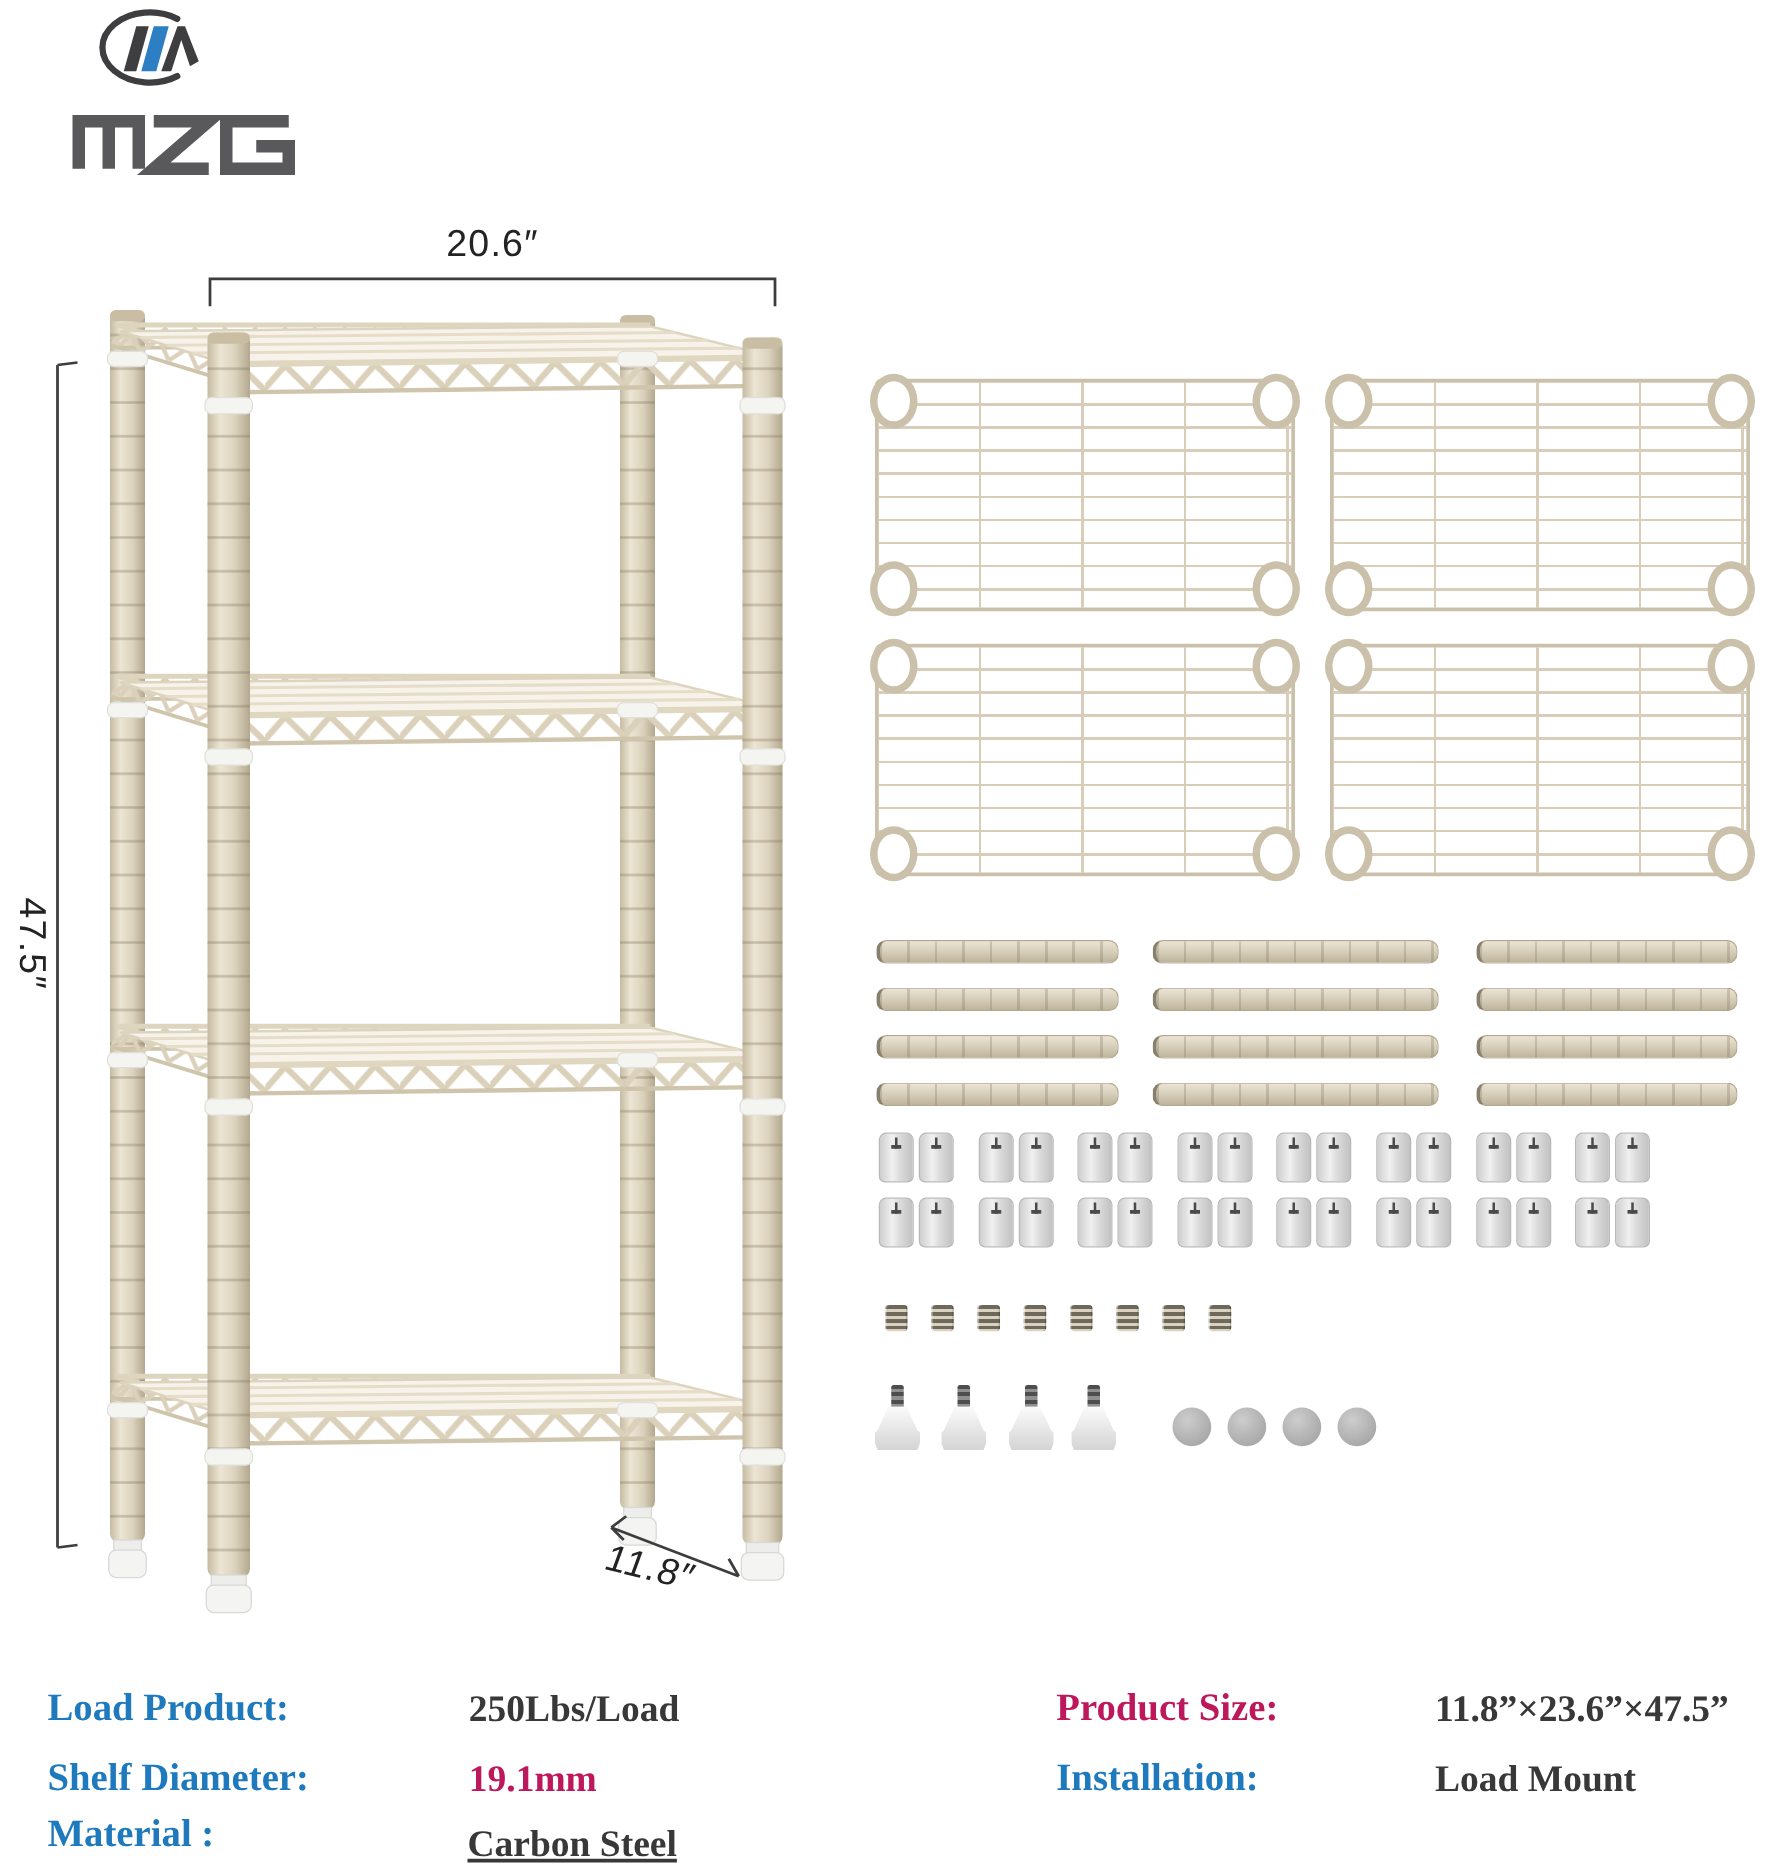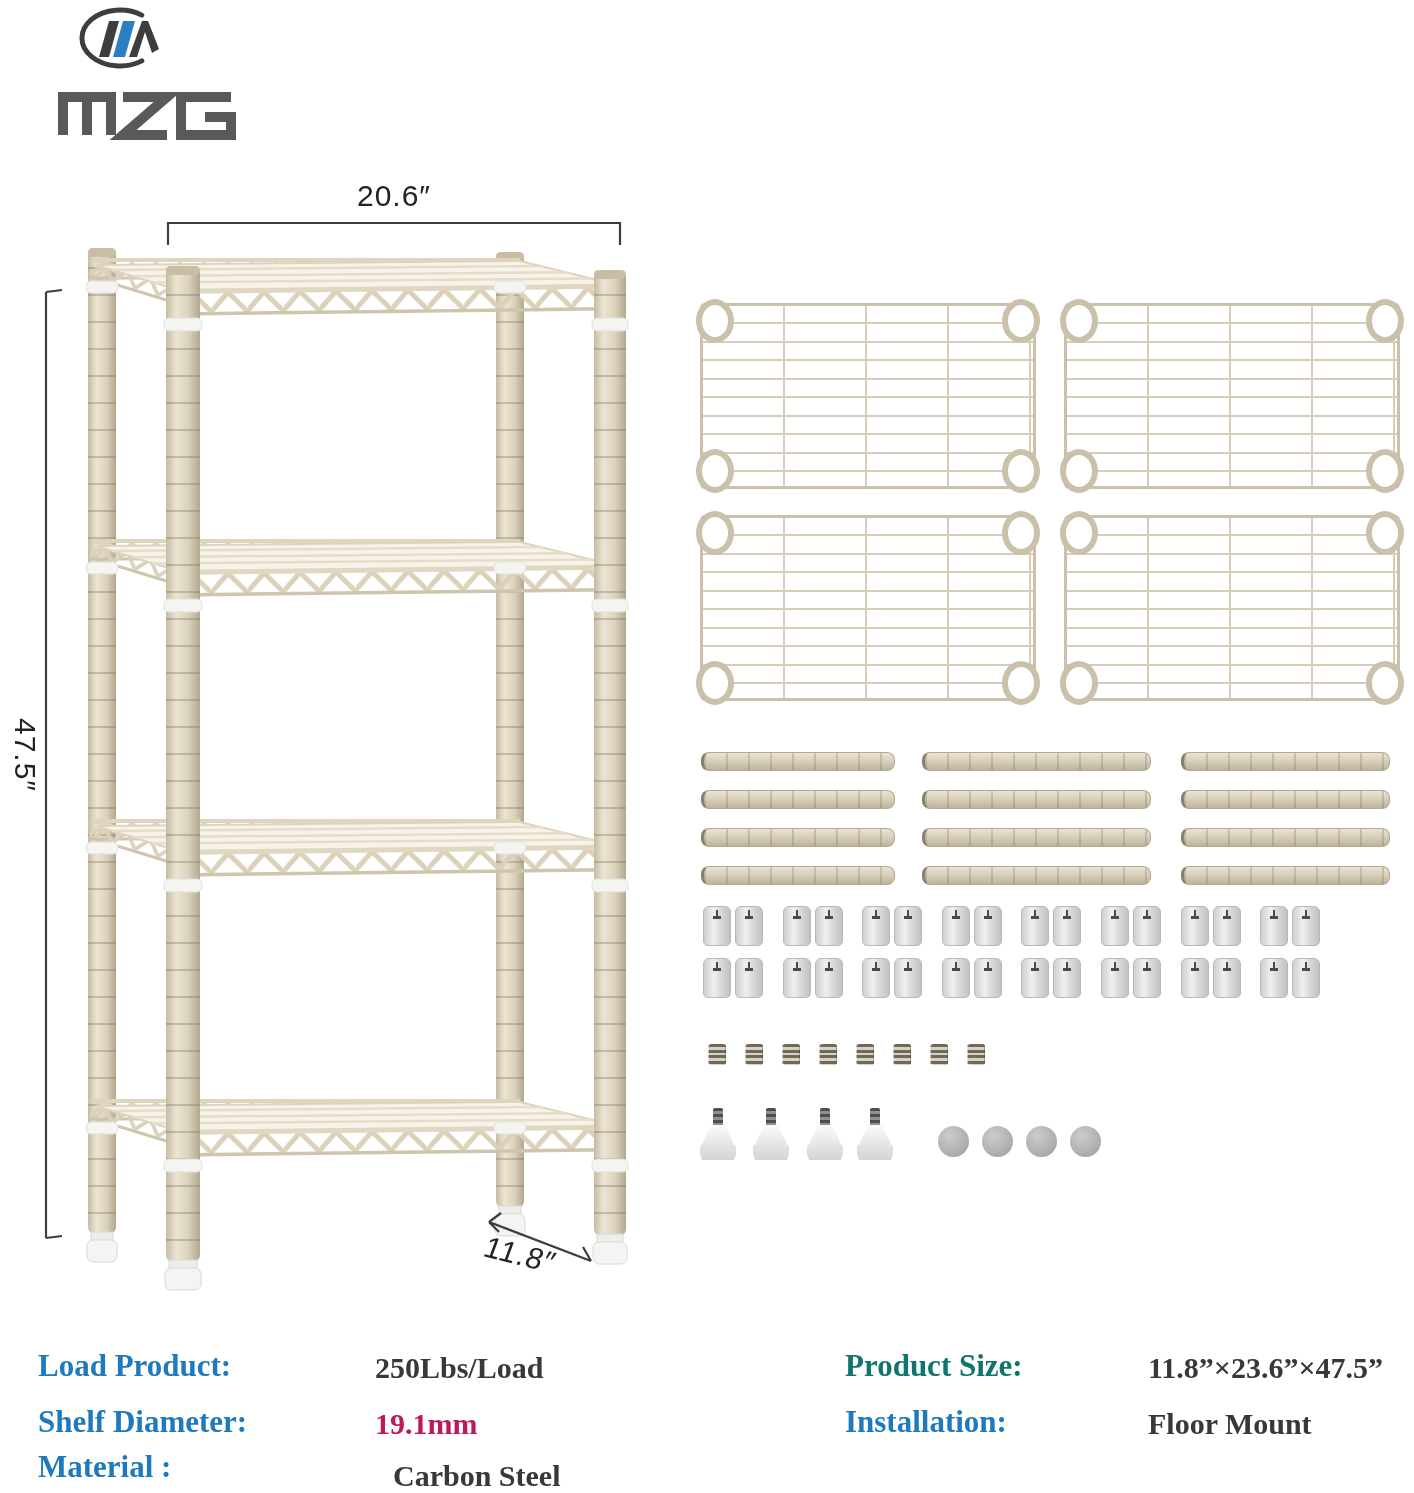--- a/index.html
+++ b/index.html
@@ -328,18 +328,18 @@
       <div class="cap" style="left: 982px; top: 1126px;"></div>
       <div class="cap" style="left: 1026px; top: 1126px;"></div>
       <div class="cap" style="left: 1070px; top: 1126px;"></div>
     </div>
 
   <div class="spec-label" style="left: 38px; top: 1348px; color: rgb(30, 122, 188);">Load Product:</div>
   <div class="spec-value" style="left: 375px; top: 1351px; color: rgb(56, 56, 56);">250Lbs/Load</div>
   <div class="spec-label" style="left: 38px; top: 1404px; color: rgb(30, 122, 188);">Shelf Diameter:</div>
   <div class="spec-value" style="left: 375px; top: 1407px; color: #be185d;">19.1mm</div>
   <div class="spec-label" style="left: 38px; top: 1449px; color: rgb(30, 122, 188);">Material :</div>
-  <div class="spec-value" style="left: 393px; top: 1459px; color: rgb(56, 56, 56);">Carbon Steel</div>
-  <div class="spec-label" style="left: 845px; top: 1348px; color: #0f766e;">Product Size:</div>
+  <div class="spec-value" style="left: 374px; top: 1459px; color: rgb(56, 56, 56); text-decoration: underline;">Carbon Steel</div>
+  <div class="spec-label" style="left: 845px; top: 1348px; color: #be185d;">Product Size:</div>
   <div class="spec-value" style="left: 1148px; top: 1351px; color: rgb(56, 56, 56);">11.8”×23.6”×47.5”</div>
   <div class="spec-label" style="left: 845px; top: 1404px; color: rgb(30, 122, 188);">Installation:</div>
-  <div class="spec-value" style="left: 1148px; top: 1407px; color: rgb(56, 56, 56);">Floor Mount</div>
+  <div class="spec-value" style="left: 1148px; top: 1407px; color: rgb(56, 56, 56);">Load Mount</div>
 </div>
 
 </body></html>

